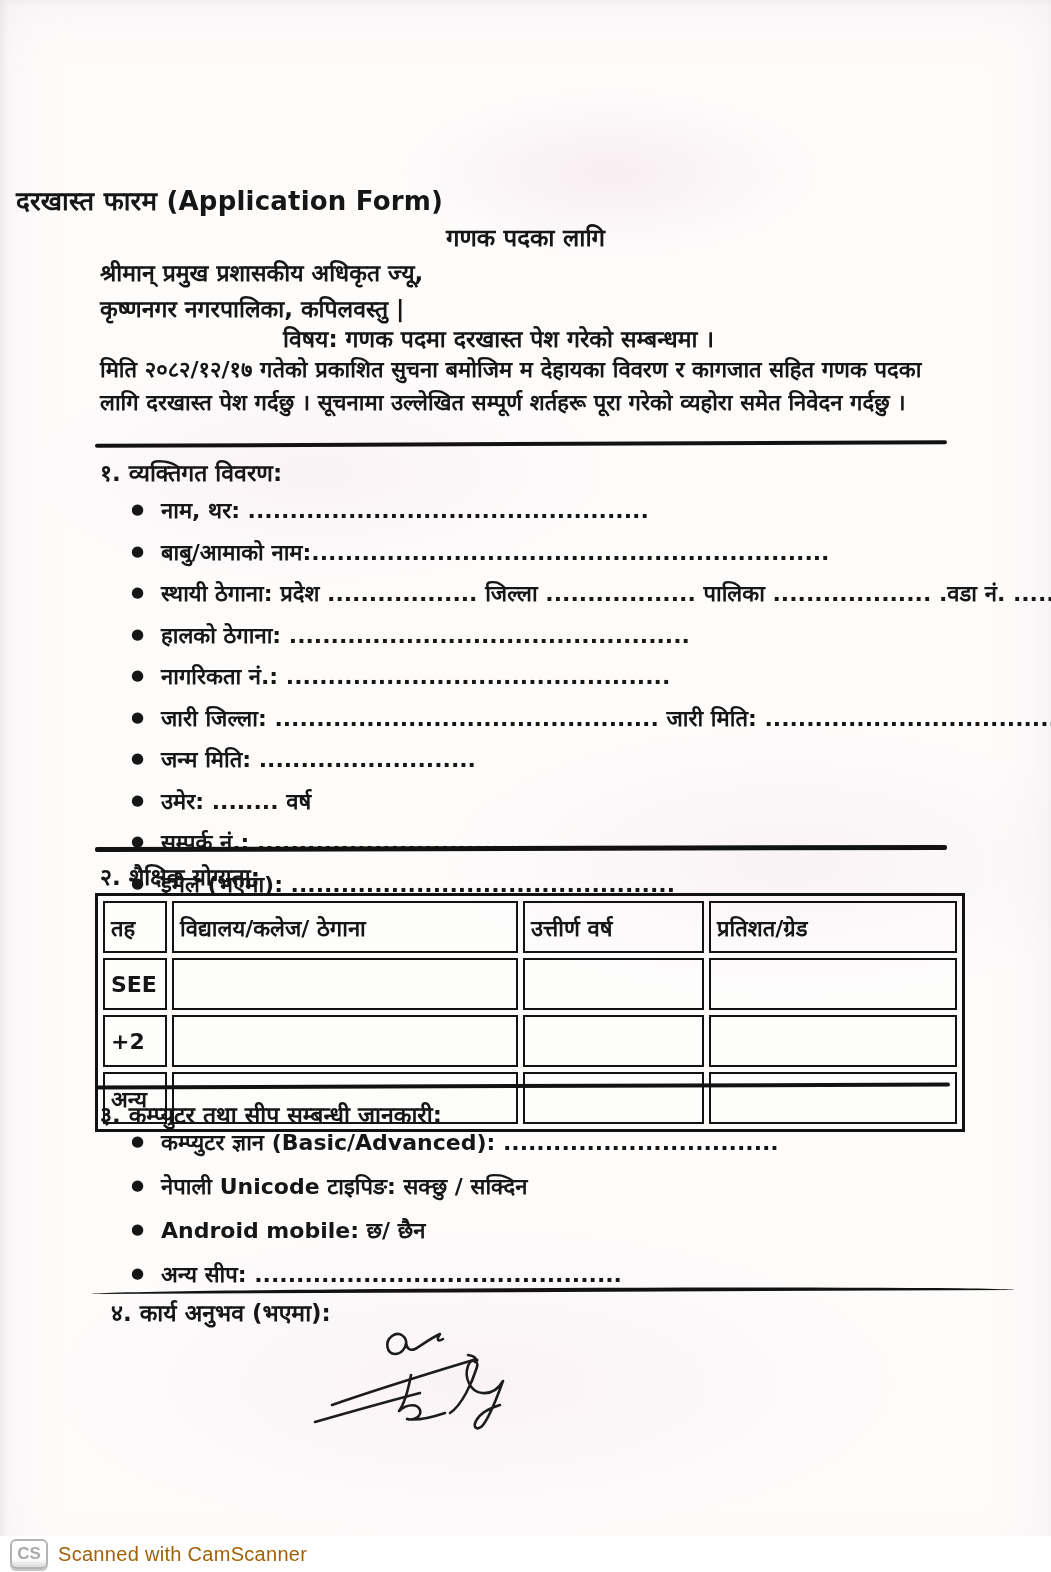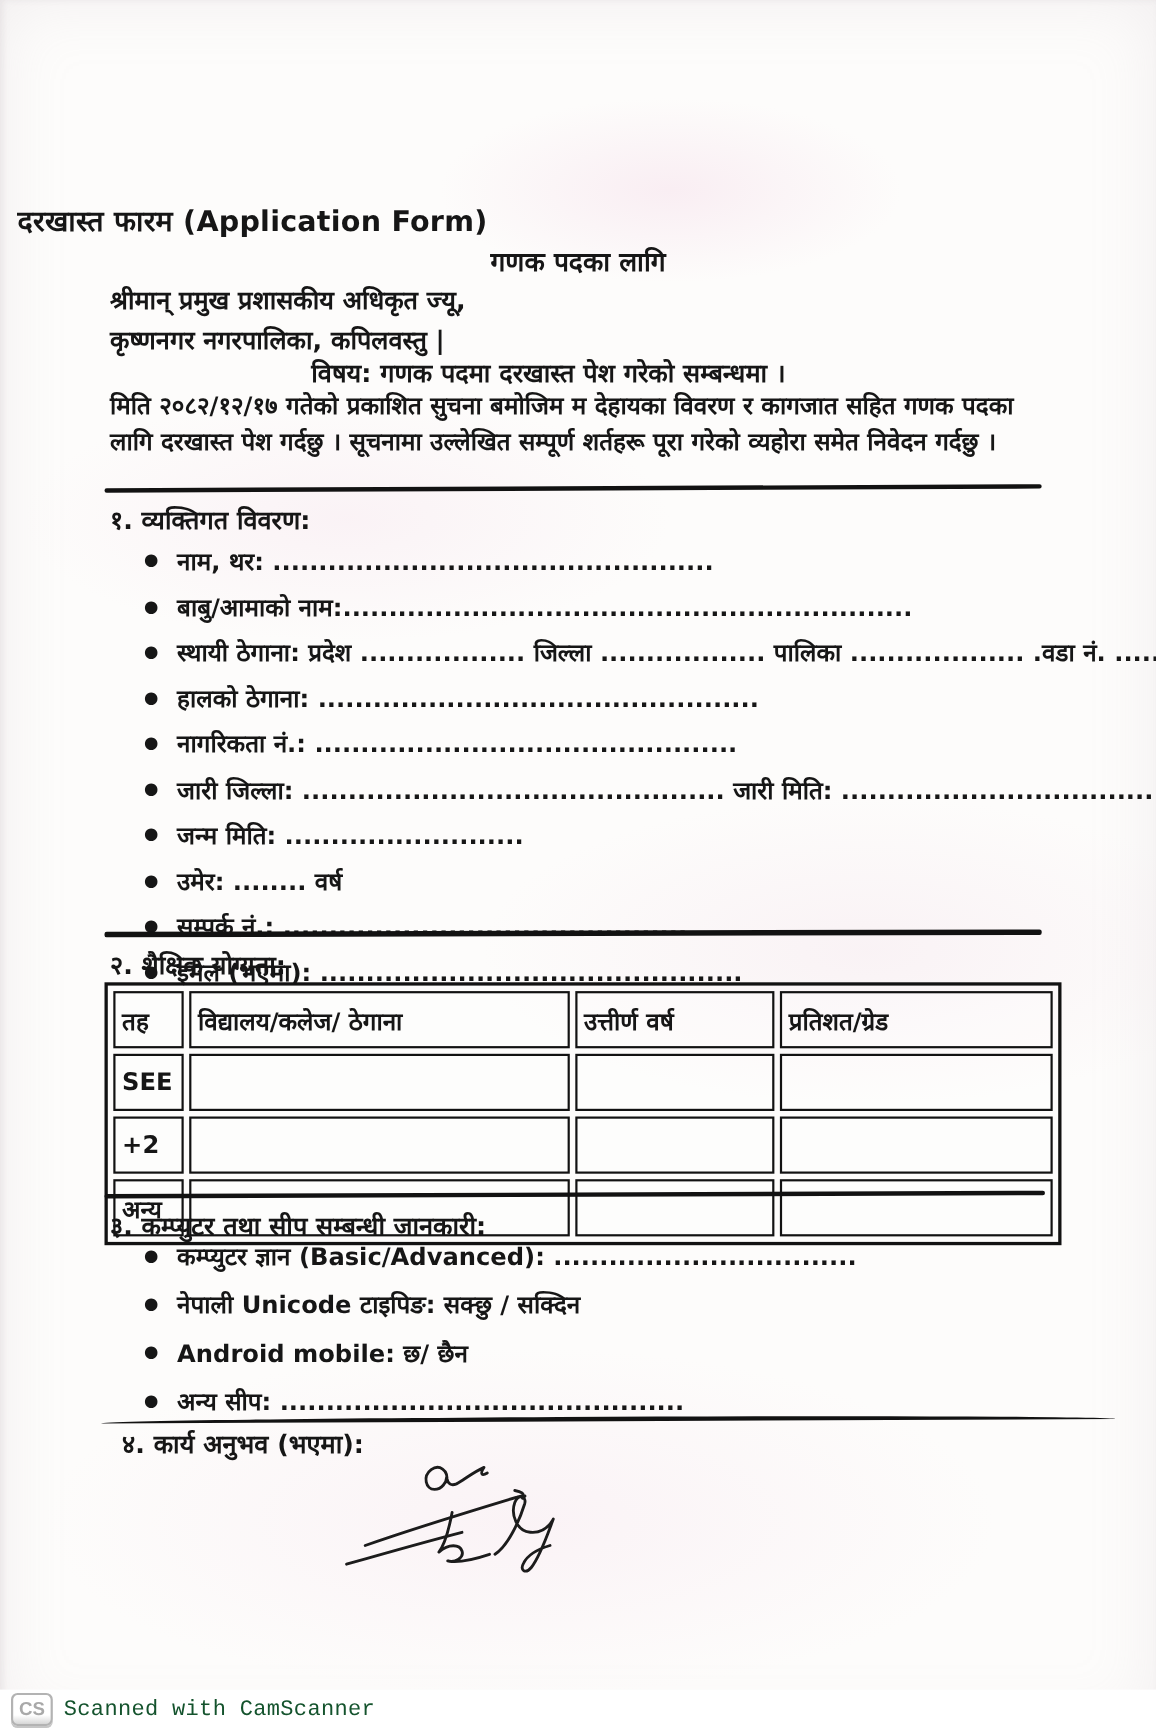--- a/index.html
+++ b/index.html
@@ -54,21 +54,21 @@
   .signature{top:1305px;left:310px;}
   .footer{top:1536px;left:0;width:100%;height:36px;background:#ffffff;display:flex;align-items:center;padding-left:10px;box-sizing:border-box;}
   .cs-badge{
     width:34px;height:26px;border:2px solid #b3b3b3;border-radius:6px;
     background:linear-gradient(#ffffff 70%, #d8d8d8);
     box-shadow:0 2px 0 #c6c6c6;
     display:flex;align-items:center;justify-content:center;
     font-family:"Liberation Sans", sans-serif;
     font-size:17px;font-weight:700;color:#a9a9a9;margin-right:10px;
   }
-  .credit{font-family:Liberation Mono, monospace;font-size:20px;color:#14532d;letter-spacing:.3px;}
+  .credit{font-family:Liberation Sans, sans-serif;font-size:20px;color:#a16207;letter-spacing:.3px;}
 </style>
 </head>
 <body>
 
 <div class="page">
 
   <div class="abs title-main">दरखास्त फारम  (Application Form)</div>
   <div class="abs title-sub">गणक पदका लागि</div>
 
   <div class="abs addr2">कृष्णनगर नगरपालिका, कपिलवस्तु |</div>

